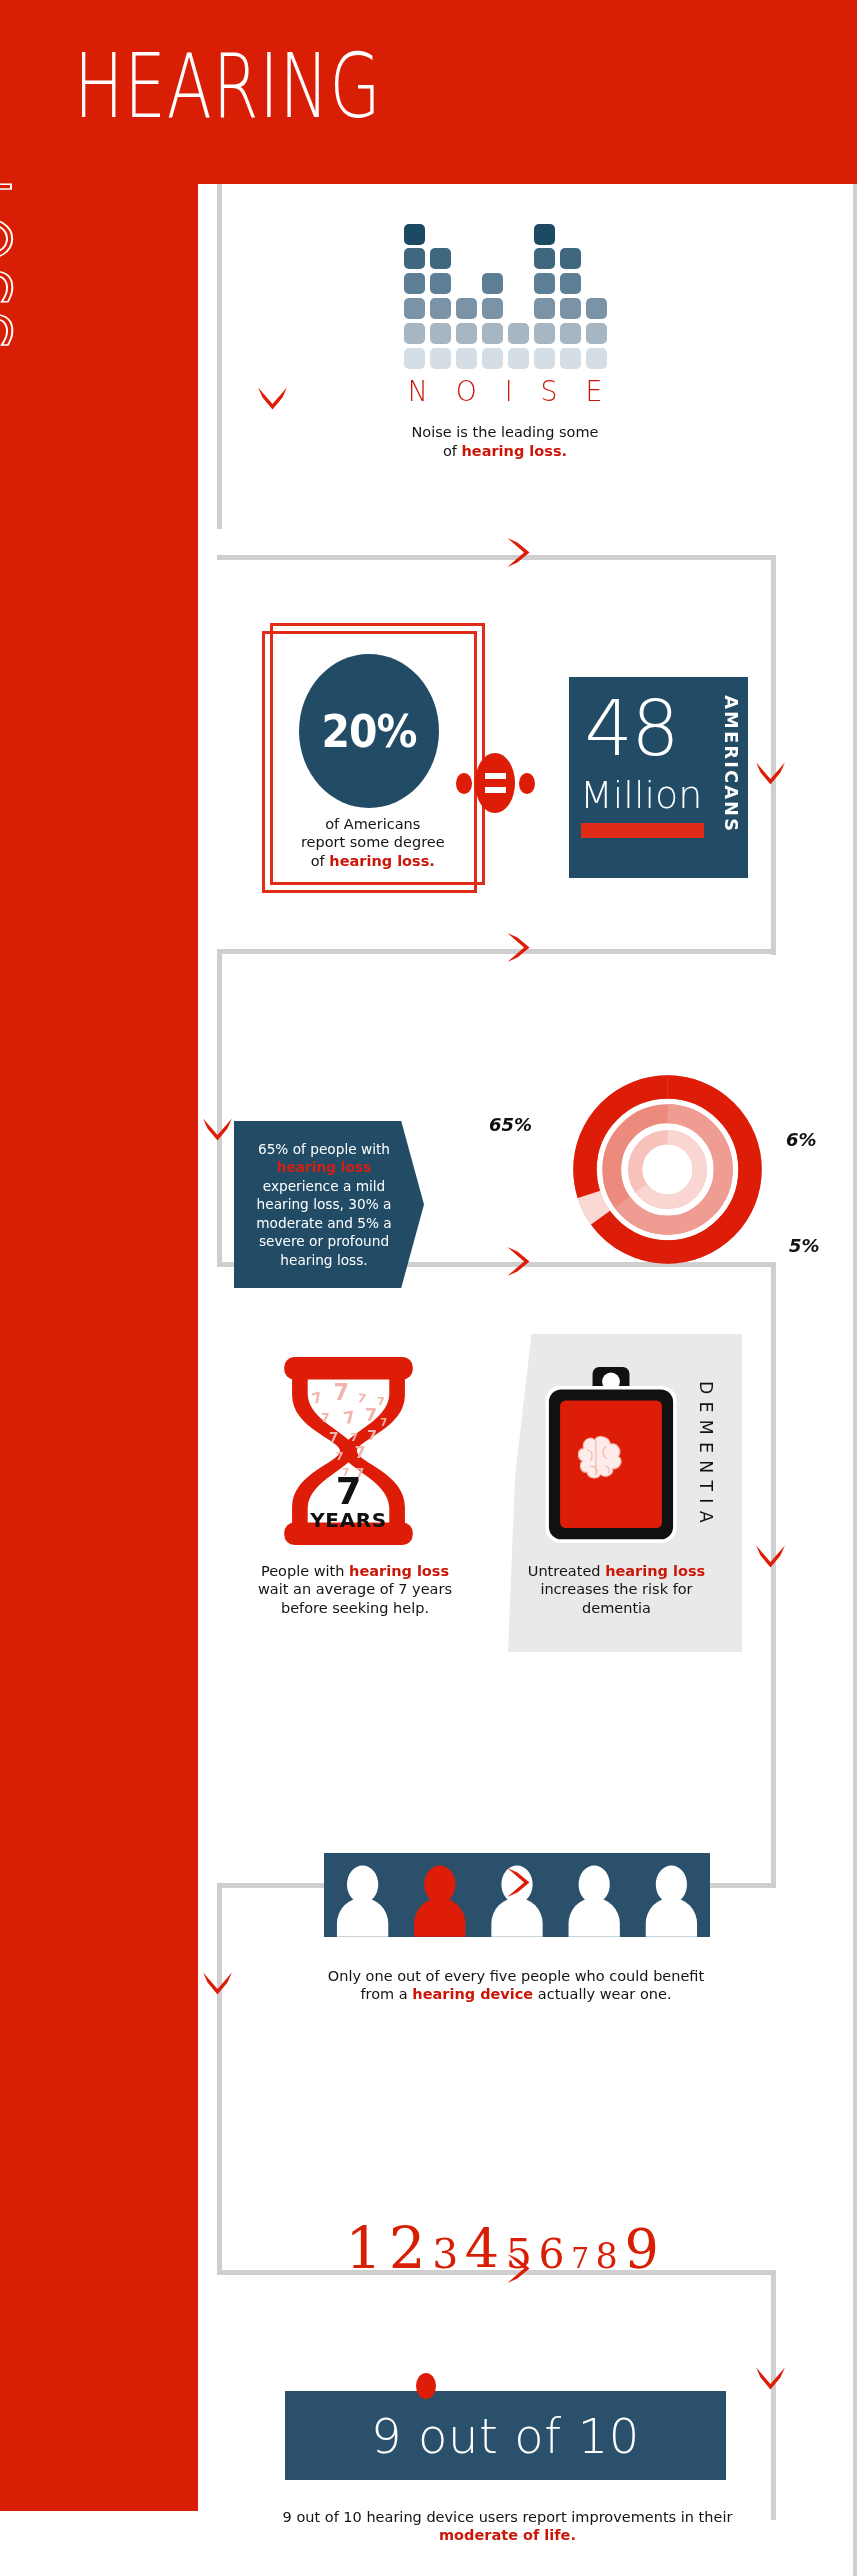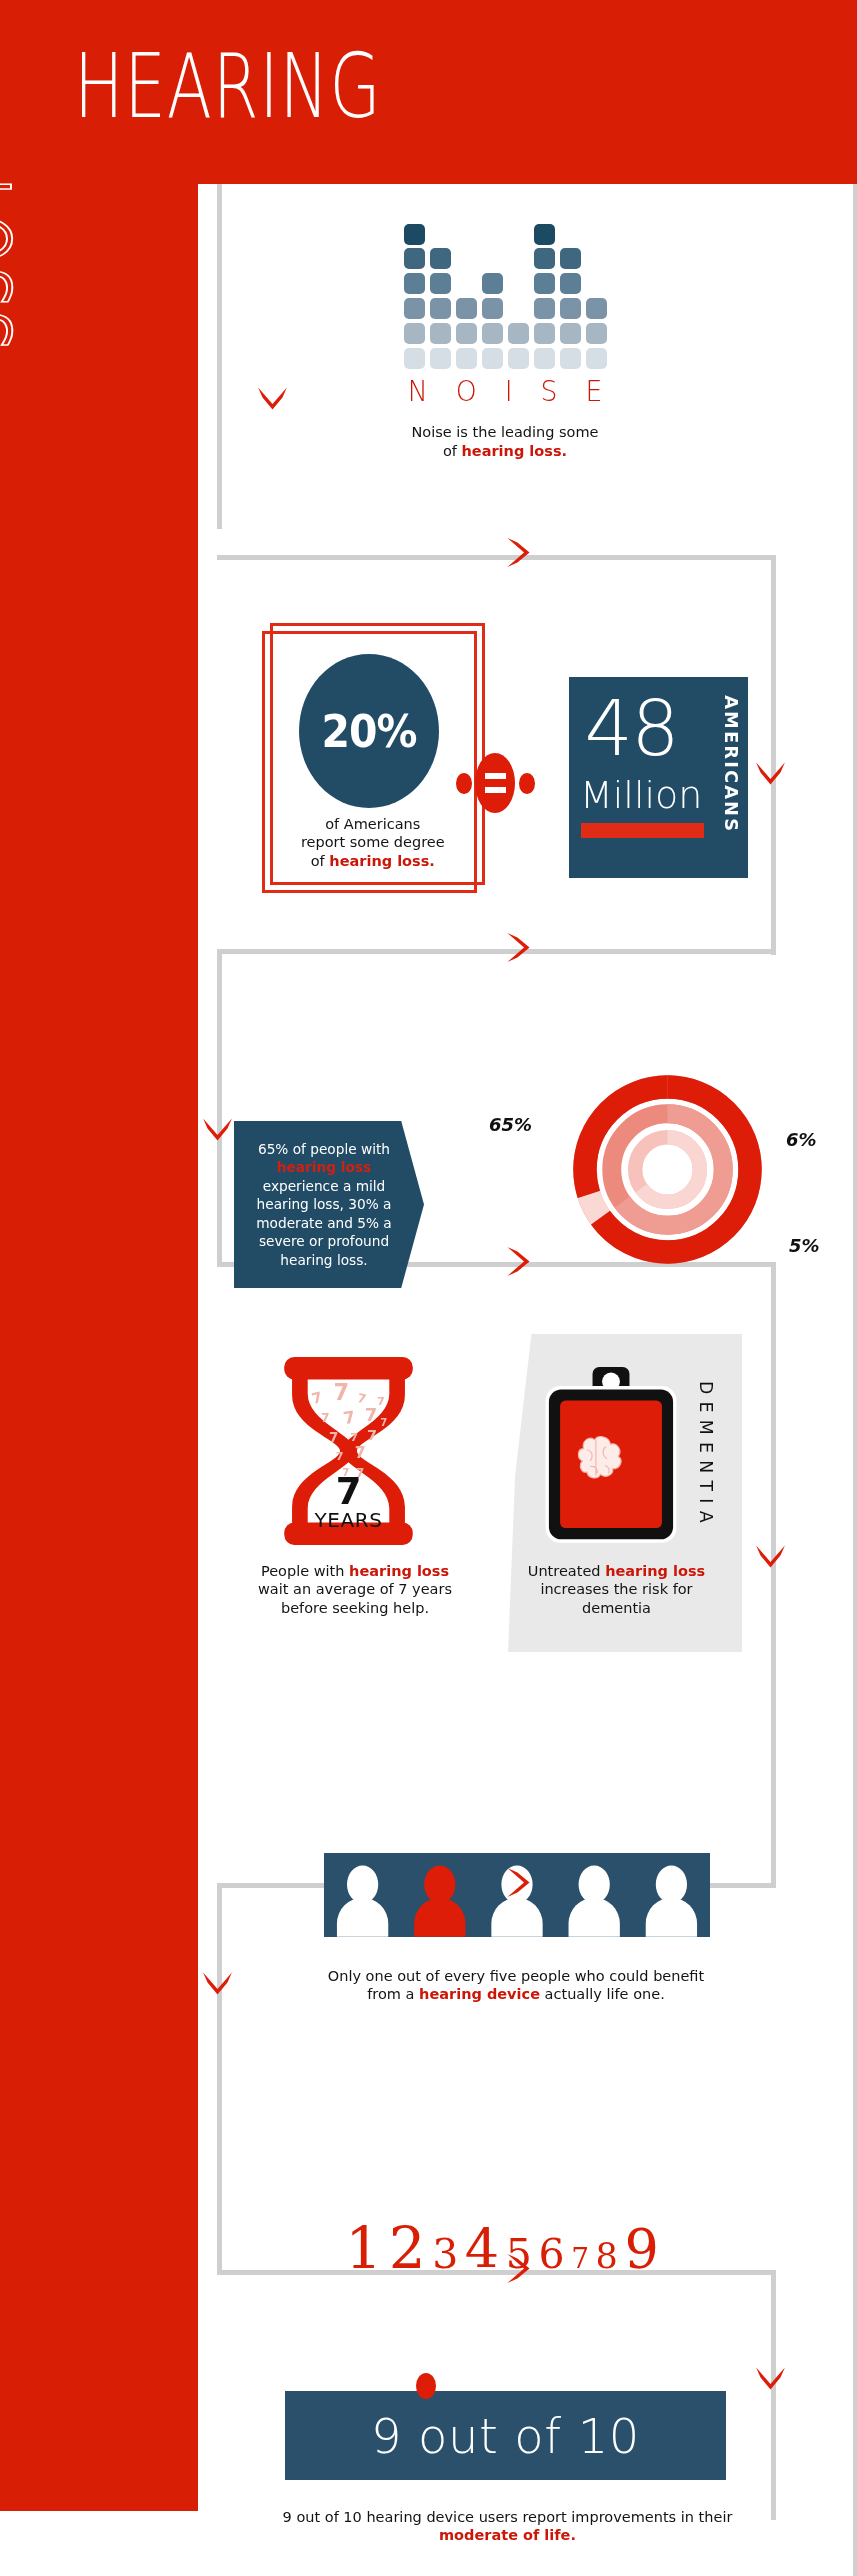--- a/index.html
+++ b/index.html
@@ -215,21 +215,21 @@
 
   
   .sec-4 { position: absolute; left: 0; top: 1356px; z-index: 4; }
   .hourglass { position: absolute; left: 273px; top: 0; width: 151px; height: 190px; }
   .seven {
     position: absolute; left: 273px; top: 118px; width: 151px;
     text-align: center; color: #111111;
     font-family: "DejaVu Sans", sans-serif;
   }
   .seven .big { font-size: 37px; line-height: 35px; font-weight: 700; }
-  .seven .yrs { font-size: 20px; line-height: 22px; font-weight: 400; letter-spacing: 0.6px; }
+  .seven .yrs { font-size: 20px; line-height: 22px; font-weight: 700; letter-spacing: 0.6px; }
   .cap-7 { position: absolute; left: 246px; top: 206px; width: 218px; }
 
   .dem-panel {
     position: absolute; left: 508px; top: -22px;
     width: 234px; height: 318px;
     background: #e9e9e9;
     clip-path: polygon(10% 0, 100% 0, 100% 100%, 0 100%, 3% 45%);
   }
   .clipboard { position: absolute; left: 541px; top: 11px; width: 140px; height: 179px; }
   .dem-v {
@@ -545,21 +545,21 @@
           <ellipse cx="484.40000000000003" cy="56" rx="28" ry="34" fill="#ffffff"></ellipse>
           <path d="M438.40000000000003 150 L438.40000000000003 126 A46 46 0 0 1 530.4000000000001 126 L530.4000000000001 150 Z" fill="#ffffff"></path>
         </g>
         <g>
           <ellipse cx="622.8000000000001" cy="56" rx="28" ry="34" fill="#ffffff"></ellipse>
           <path d="M576.8000000000001 150 L576.8000000000001 126 A46 46 0 0 1 668.8000000000001 126 L668.8000000000001 150 Z" fill="#ffffff"></path>
         </g>
       </svg>
   </div>
   <div class="caption cap-people">
-    <span>Only one out of every five people who could benefit from a </span><span class="hl">hearing device</span><span> actually life one.</span>
+    <span>Only one out of every five people who could benefit from a </span><span class="hl">hearing device</span><span> actually wear one.</span>
   </div>
 </div>
 
 <div class="sec-6">
   <div class="counting" id="counting"><span style="font-size: 58px; line-height: 61px; margin: 0px 3.3px;">1</span><span style="font-size: 58px; line-height: 61px; margin: 0px 3.3px;">2</span><span style="font-size: 41px; line-height: 61px; margin: 0px 3.3px;">3</span><span style="font-size: 54px; line-height: 61px; margin: 0px 3.3px;">4</span><span style="font-size: 41px; line-height: 61px; margin: 0px 3.3px;">5</span><span style="font-size: 41px; line-height: 61px; margin: 0px 3.3px;">6</span><span style="font-size: 28px; line-height: 61px; margin: 0px 3.3px;">7</span><span style="font-size: 35px; line-height: 61px; margin: 0px 3.3px;">8</span><span style="font-size: 54px; line-height: 61px; margin: 0px 3.3px;">9</span></div>
   <div class="dot9"></div>
   <div class="box9">
     <span>9 out of 10</span>
   </div>
   <div class="caption cap-9">

